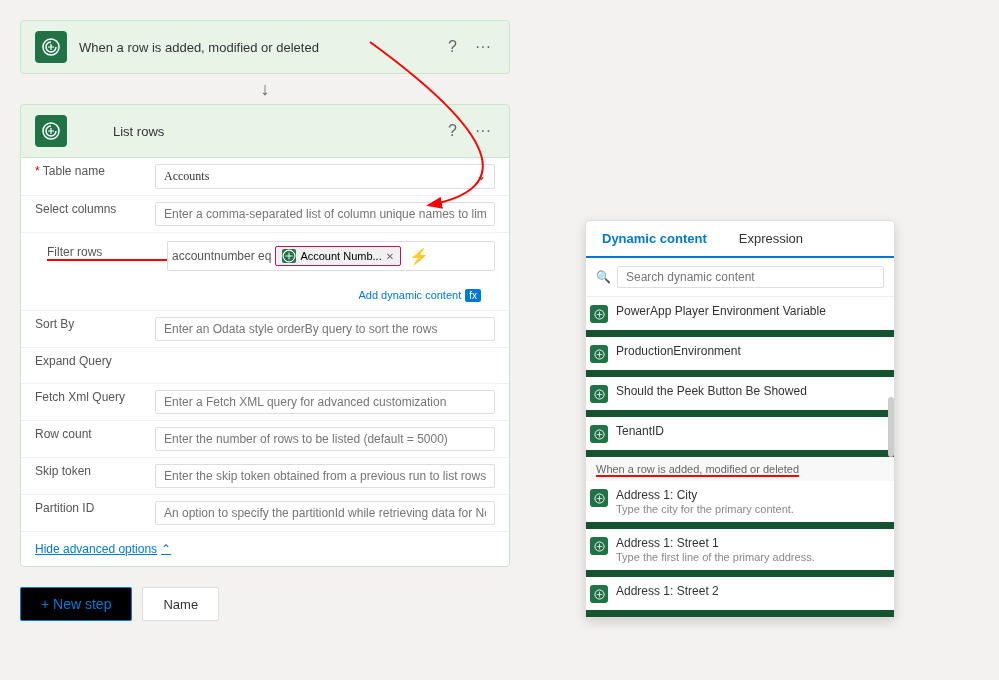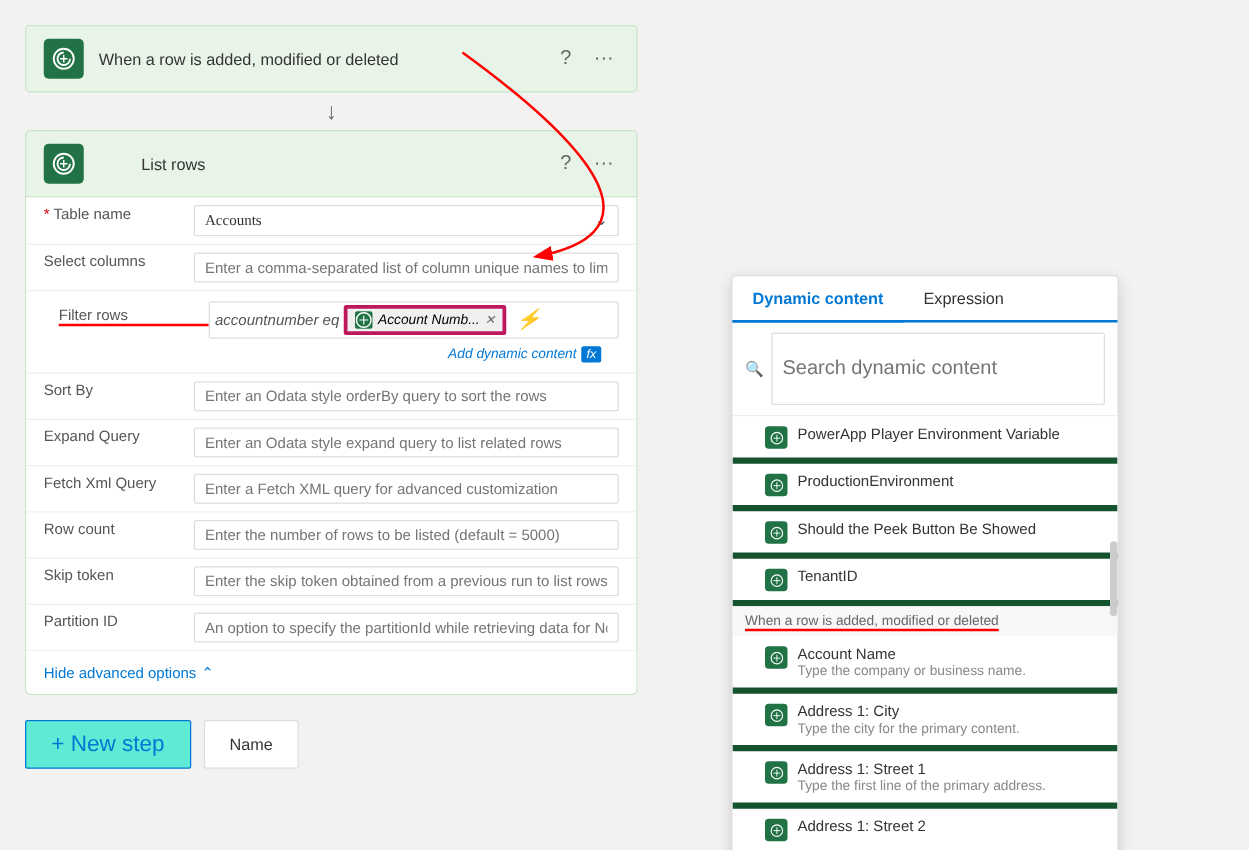--- a/index.html
+++ b/index.html
@@ -154,21 +154,21 @@
       padding: 2px 4px;
       min-height: 30px;
       gap: 4px;
     }
     .filter-text {
       font-size: 12px;
       color: #555;
     }
     .filter-tag {
       background: #f0f0f0;
-      border: 3px solid #be185d;
+      border: 1px solid #be185d;
       border-radius: 2px;
       padding: 2px 6px;
       font-size: 11px;
       display: flex;
       align-items: center;
       gap: 4px;
     }
     .filter-tag-icon {
       width: 14px;
       height: 14px;
@@ -209,35 +209,36 @@
     .hide-advanced {
       padding: 10px 14px;
       font-size: 12px;
       color: #0078d4;
       cursor: pointer;
       display: flex;
       align-items: center;
       gap: 4px;
       background: #fff;
       border-radius: 0 0 4px 4px;
+      text-decoration: underline;
     }
 
     
     .bottom-actions {
       margin-top: 20px;
       display: flex;
       gap: 10px;
     }
     .btn-new-step {
-      background: #5eead4;
+      background: #000000;
       border: 1px solid #0078d4;
       color: #0078d4;
       border-radius: 2px;
       padding: 8px 20px;
-      font-size: 18px;
+      font-size: 14px;
       cursor: pointer;
     }
     .btn-save {
       background: #fff;
       border: 1px solid #ddd;
       color: #333;
       border-radius: 2px;
       padding: 8px 20px;
       font-size: 13px;
       cursor: pointer;
@@ -273,43 +274,43 @@
     .panel-search {
       padding: 8px 10px;
       border-bottom: 1px solid #eee;
       display: flex;
       align-items: center;
       gap: 6px;
     }
     .panel-search input {
       border: 1px solid #ddd;
       border-radius: 2px;
-      padding: 19px 8px;
-      font-size: 16px;
+      padding: 3px 8px;
+      font-size: 12px;
       width: 100%;
       outline: none;
     }
     .search-icon-small {
       color: #666;
       font-size: 12px;
       flex-shrink: 0;
     }
 
     .panel-section-label {
       padding: 6px 10px 4px;
       font-size: 11px;
       color: #666;
       background: #f8f8f8;
     }
 
     .panel-item {
       display: flex;
       align-items: flex-start;
-      padding: 7px 26px;
-      border-bottom: 5px solid #14532d;
+      padding: 7px 4px;
+      border-bottom: 7px solid #14532d;
       cursor: pointer;
       gap: 8px;
     }
     .panel-item-icon {
       width: 18px;
       height: 18px;
       background: #217346;
       border-radius: 3px;
       display: flex;
       align-items: center;
@@ -397,21 +398,21 @@
         </div>
       </div>
 
       <div class="form-row" data-name="select-columns-row">
         <span class="form-label" data-name="select-columns-label">Select columns</span>
         <input class="form-input" type="text" data-name="select-columns-input" placeholder="Enter a comma-separated list of column unique names to limit which columns a" style="">
       </div>
 
       <div class="form-row" data-name="filter-rows-row" style="align-items:flex-start; padding-top:8px;padding-left:26px;">
         <span class="form-label" data-name="filter-rows-label" style="padding-top:4px;">Filter rows</span>
-        <div style="flex:1; display:flex; flex-direction:column; gap:4px;font-style:italic;">
+        <div style="flex:1; display:flex; flex-direction:column; gap:16px;">
           <div class="filter-row-content" data-name="filter-rows-input">
             <span class="filter-text" data-name="filter-prefix">accountnumber eq</span>
             <div class="filter-tag" data-name="filter-tag">
               <div class="filter-tag-icon" data-name="filter-tag-icon">
                 <svg viewBox="0 0 12 12" fill="none">
                   <circle cx="6" cy="6" r="5" stroke="#fff" stroke-width="1" fill="none"></circle>
                   <path d="M6 3 L6 9 M3 6 L9 6" stroke="#fff" stroke-width="0.8"></path>
                 </svg>
               </div>
               <span data-name="filter-tag-label">Account Numb...</span>
@@ -426,21 +427,20 @@
         </div>
       </div>
 
       <div class="form-row" data-name="sort-by-row">
         <span class="form-label" data-name="sort-by-label">Sort By</span>
         <input class="form-input" type="text" data-name="sort-by-input" placeholder="Enter an Odata style orderBy query to sort the rows" style="">
       </div>
 
       <div class="form-row" data-name="expand-query-row">
         <span class="form-label" data-name="expand-query-label">Expand Query</span>
-        <input class="form-input" type="text" data-name="expand-query-input" placeholder="Enter an Odata style expand query to list related rows" style="">
       </div>
 
       <div class="form-row" data-name="fetch-xml-row">
         <span class="form-label" data-name="fetch-xml-label">Fetch Xml Query</span>
         <input class="form-input" type="text" data-name="fetch-xml-input" placeholder="Enter a Fetch XML query for advanced customization" style="">
       </div>
 
       <div class="form-row" data-name="row-count-row">
         <span class="form-label" data-name="row-count-label">Row count</span>
         <input class="form-input" type="text" data-name="row-count-input" placeholder="Enter the number of rows to be listed (default = 5000)" style="">
@@ -539,32 +539,20 @@
       </div>
 
       <div class="panel-item" data-name="list-item">
         <div class="panel-item-icon" data-name="item-icon">
           <svg viewBox="0 0 12 12" fill="none">
               <circle cx="6" cy="6" r="5" stroke="#fff" stroke-width="1" fill="none"></circle>
               <path d="M6 3L6 9M3 6L9 6" stroke="#fff" stroke-width="0.8"></path>
             </svg>
         </div>
         <div class="panel-item-content" data-name="item-content">
-          <div class="panel-item-title">Account Name</div>
-          <div class="panel-item-desc">Type the company or business name.</div>
-        </div>
-      </div>
-      <div class="panel-item" data-name="list-item">
-        <div class="panel-item-icon" data-name="item-icon">
-          <svg viewBox="0 0 12 12" fill="none">
-              <circle cx="6" cy="6" r="5" stroke="#fff" stroke-width="1" fill="none"></circle>
-              <path d="M6 3L6 9M3 6L9 6" stroke="#fff" stroke-width="0.8"></path>
-            </svg>
-        </div>
-        <div class="panel-item-content" data-name="item-content">
           <div class="panel-item-title">Address 1: City</div>
           <div class="panel-item-desc">Type the city for the primary content.</div>
         </div>
       </div>
       <div class="panel-item" data-name="list-item">
         <div class="panel-item-icon" data-name="item-icon">
           <svg viewBox="0 0 12 12" fill="none">
               <circle cx="6" cy="6" r="5" stroke="#fff" stroke-width="1" fill="none"></circle>
               <path d="M6 3L6 9M3 6L9 6" stroke="#fff" stroke-width="0.8"></path>
             </svg>

